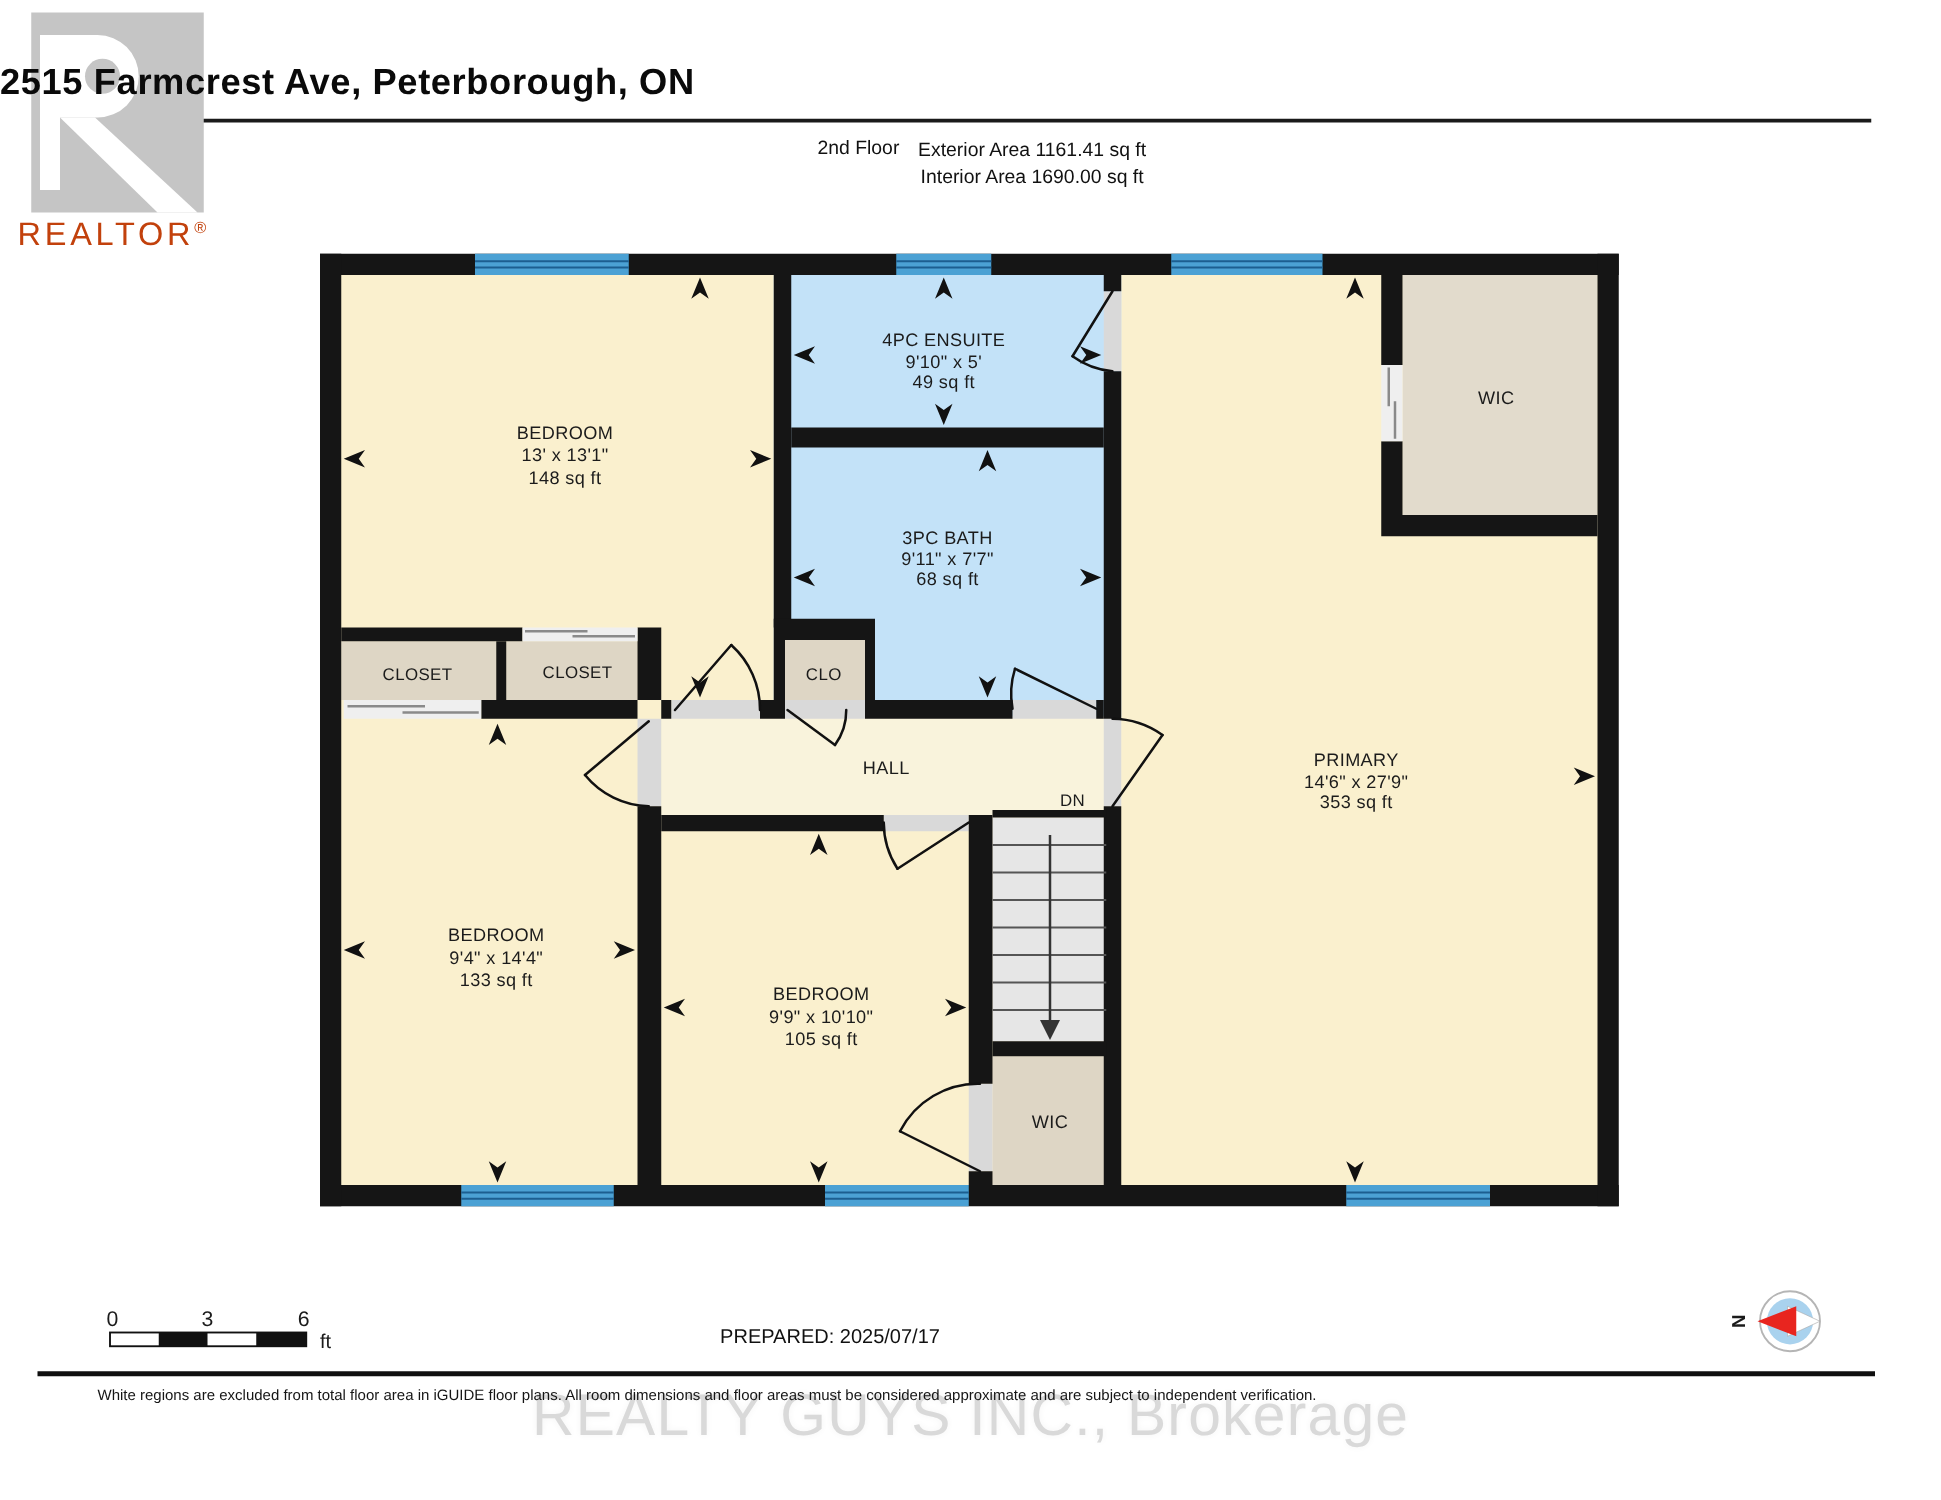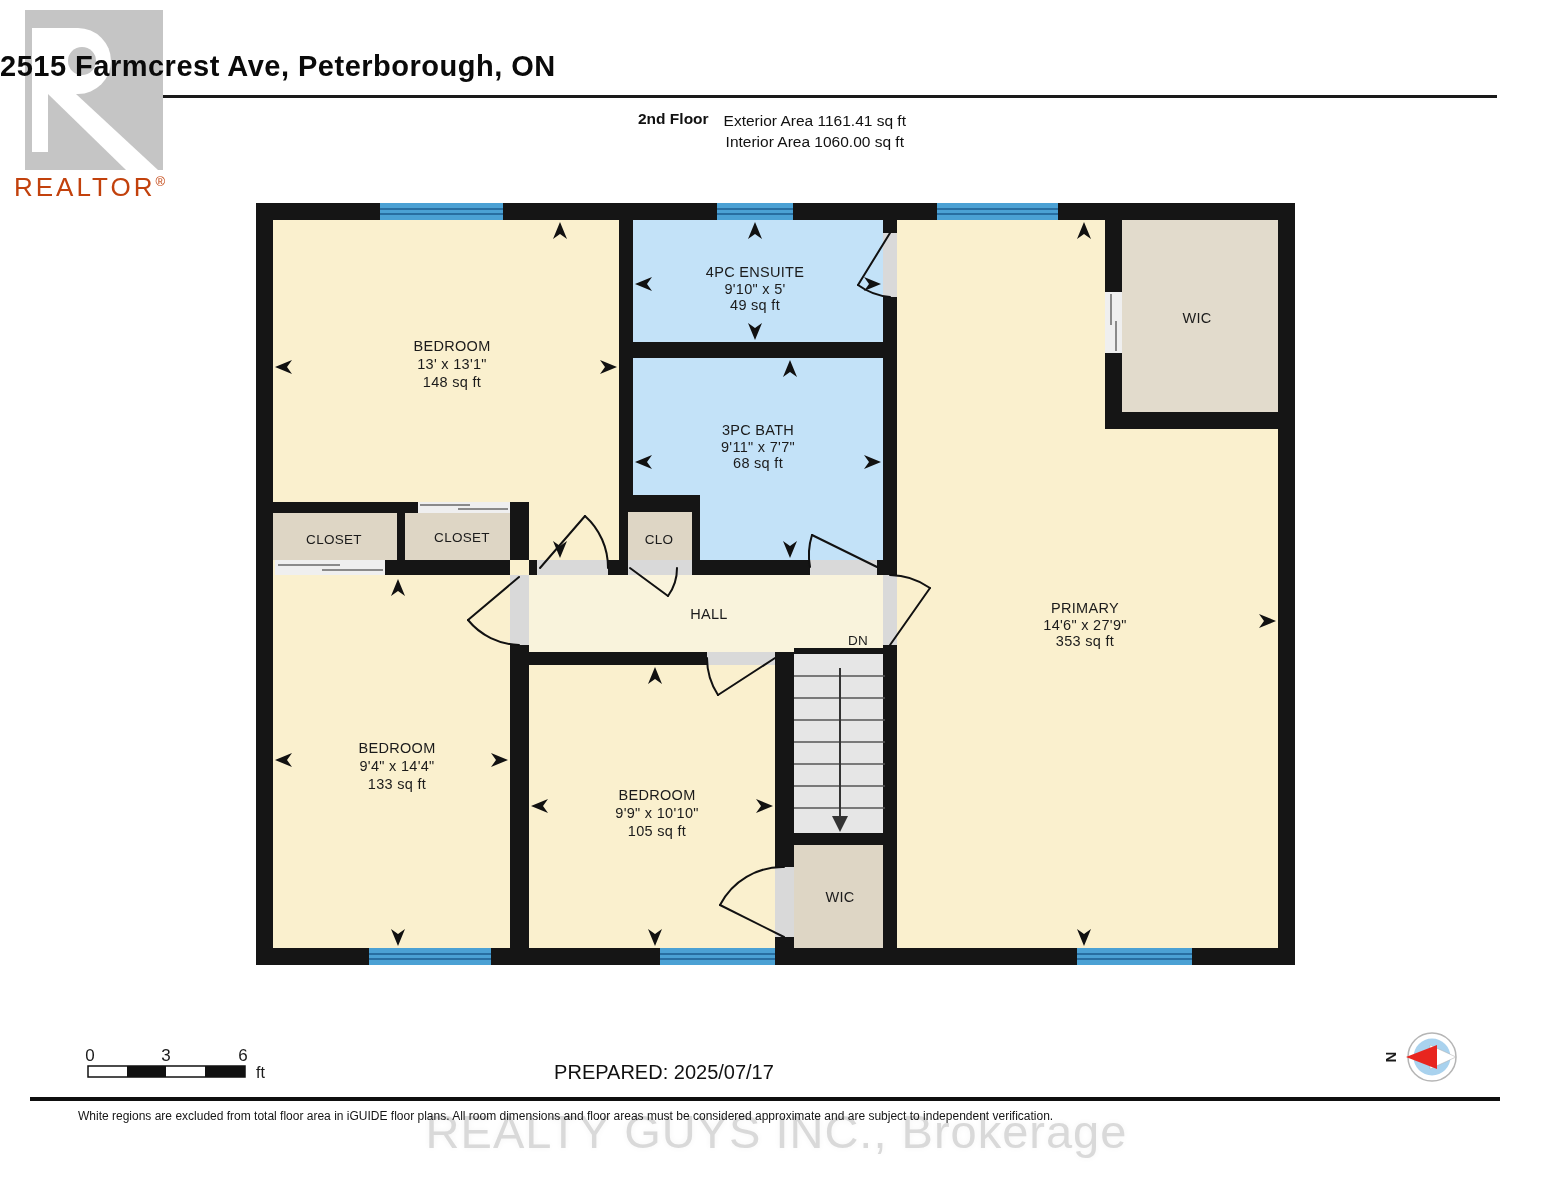--- a/index.html
+++ b/index.html
@@ -2,25 +2,25 @@
 <html><head>
 <meta charset="utf-8">
 <style>
   html,body{margin:0;padding:0;background:#fff;}
   body{font-family:"Liberation Sans", sans-serif;}
   #page{position:relative;width:1553px;height:1200px;background:#fff;overflow:hidden;}
   .abs{position:absolute;}
   #title{left:0;top:50px;width:1553px;font-size:29px;font-weight:bold;color:#0a0a0a;letter-spacing:.5px;}
   #rule-top{left:55px;top:95px;width:1442px;height:3px;background:#1a1a1a;}
   #subtitle{left:638px;top:110px;display:flex;gap:15px;font-size:15.5px;color:#111;}
-  #subtitle .floor{font-weight:bold;white-space:nowrap;}
+  #subtitle .floor{font-weight:normal;white-space:nowrap;margin-left:16px;}
   #subtitle .areas div{line-height:21px;white-space:nowrap;text-align:center;}
   #logo-text{left:14px;top:172px;width:180px;font-size:26px;color:#c2410c;letter-spacing:3px;}
   #logo-text sup{font-size:13px;}
-  #prepared{left:0;top:1061px;width:1328px;text-align:center;font-size:20px;color:#111;}
+  #prepared{left:0;top:1061px;width:1328px;text-align:center;font-size:16px;color:#111;}
   #rule-bottom{left:30px;top:1097px;width:1470px;height:4px;background:#0f0f0f;}
   #disclaimer{left:38px;top:1109px;width:1500px;font-size:12px;color:#151515;white-space:nowrap;margin-left:40px;}
   #watermark{left:0;top:1104px;width:1553px;box-sizing:border-box;text-align:center;
              font-size:47px;color:#d9d9d9;letter-spacing:1px;text-shadow:0 0 6px #f4f4f4;z-index:1;}
   #plan-svg{left:0;top:0;z-index:2;}
   #logo-svg{left:8px;top:8px;z-index:2;}
   .overlay-text{z-index:3;}
   svg text{font-family:"Liberation Sans", sans-serif;fill:#1b1b1b;}
   .room-label{font-size:14.5px;letter-spacing:.3px;}
   .small-label{font-size:13.5px;letter-spacing:.3px;}
@@ -42,21 +42,21 @@
   <div id="logo-text" class="abs overlay-text">
     <span>REALTOR</span><sup>®</sup>
   </div>
 
   <div id="title" class="abs overlay-text">2515 Farmcrest Ave, Peterborough, ON</div>
   <div id="rule-top" class="abs"></div>
   <div id="subtitle" class="abs overlay-text">
     <div class="floor">2nd Floor</div>
     <div class="areas">
       <div>Exterior Area 1161.41 sq ft</div>
-      <div>Interior Area 1060.00 sq ft</div>
+      <div>Interior Area 1690.00 sq ft</div>
     </div>
   </div>
 
   <svg id="plan-svg" class="abs" width="1553" height="1200" viewBox="0 0 1553 1200">
     <defs>
       <path id="dimArrow" d="M0,0 L-17,-7 L-12,0 L-17,7 Z" fill="#111"></path>
     </defs>
 
     <g>
       <rect x="265" y="212" width="1021" height="744" fill="#faf0ce"></rect>

